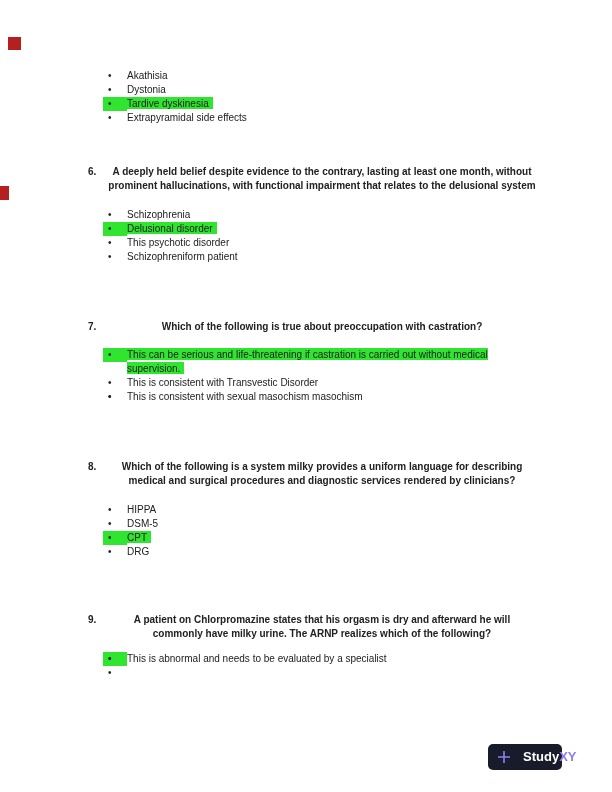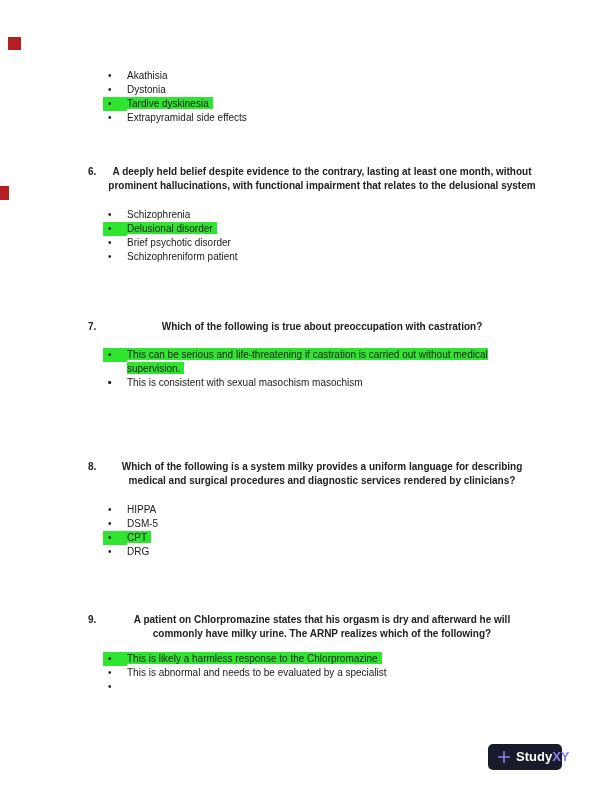--- a/index.html
+++ b/index.html
@@ -52,21 +52,21 @@
   #q7{top:320px;} #q7 ul{margin-top:14px;}
   #q8{top:460px;} #q8 ul{margin-top:15px;}
   #q9{top:613px;} #q9 ul{margin-top:11px;}
 
   
   .badge{
     position:absolute;left:488px;top:744px;
     width:74px;height:26px;border-radius:5px;
     background:var(--badge-bg);
     display:flex;align-items:center;
-    padding:0;gap:5px;
+    padding:0;gap:12px;
   }
   .badge .plus-icon{
     margin-left:9px;
     width:14px;height:14px;
     color:var(--badge-accent);
     display:block;flex:none;
   }
   .badge .brand-text{
     font-size:13px;font-weight:700;color:var(--badge-text);
     letter-spacing:0;line-height:26px;white-space:nowrap;
@@ -89,33 +89,33 @@
   </ul>
 
   <section class="section" id="q6">
     <div class="q-header">
       <span class="q-num">6.</span>
       <div class="q-text">A deeply held belief despite evidence to the contrary, lasting at least one month, without prominent hallucinations, with functional impairment that relates to the delusional system</div>
     </div>
     <ul class="options">
       <li class="option"><span class="marker">•</span><span class="opt-text">Schizophrenia</span></li>
       <li class="option hl"><span class="marker">•</span><span class="opt-text">Delusional disorder</span></li>
-      <li class="option"><span class="marker">•</span><span class="opt-text">Brief psychotic disorder</span></li>
+      <li class="option"><span class="marker">•</span><span class="opt-text">This psychotic disorder</span></li>
       <li class="option"><span class="marker">•</span><span class="opt-text">Schizophreniform patient</span></li>
     </ul>
   </section>
 
   <section class="section" id="q7">
     <div class="q-header">
       <span class="q-num">7.</span>
       <div class="q-text">Which of the following is true about preoccupation with castration?</div>
     </div>
     <ul class="options">
       <li class="option hl"><span class="marker">•</span><span class="opt-text">This can be serious and life-threatening if castration is carried out without medical supervision.</span></li>
-      <li class="option"><span class="marker">•</span></li>
+      <li class="option"><span class="marker">•</span><span class="opt-text">This is consistent with Transvestic Disorder</span></li>
       <li class="option"><span class="marker">•</span></li>
       <li class="option"><span class="marker">•</span><span class="opt-text">This is consistent with sexual masochism masochism</span></li>
     </ul>
   </section>
 
   <section class="section" id="q8">
     <div class="q-header">
       <span class="q-num">8.</span>
       <div class="q-text">Which of the following is a system milky provides a uniform language for describing medical and surgical procedures and diagnostic services rendered by clinicians?</div>
     </div>
@@ -126,21 +126,21 @@
       <li class="option"><span class="marker">•</span><span class="opt-text">DRG</span></li>
     </ul>
   </section>
 
   <section class="section" id="q9">
     <div class="q-header">
       <span class="q-num">9.</span>
       <div class="q-text">A patient on Chlorpromazine states that his orgasm is dry and afterward he will commonly have milky urine. The ARNP realizes which of the following?</div>
     </div>
     <ul class="options">
-      <li class="option hl"><span class="marker">•</span><span class="opt-text">This is likely a harmless response to the Chlorpromazine</span></li>
+      <li class="option hl"><span class="marker">•</span></li>
       <li class="option"><span class="marker">•</span><span class="opt-text">This is abnormal and needs to be evaluated by a specialist</span></li>
       <li class="option"><span class="marker">•</span></li>
     </ul>
   </section>
 
   <div class="badge">
     <svg class="plus-icon" viewBox="0 0 14 14" xmlns="http://www.w3.org/2000/svg">
       <path d="M7 1 V13 M1 7 H13" stroke="currentColor" stroke-width="1.6" fill="none"></path>
     </svg>
     <span class="brand-text"><span>Study</span><span class="brand-accent">XY</span></span>

